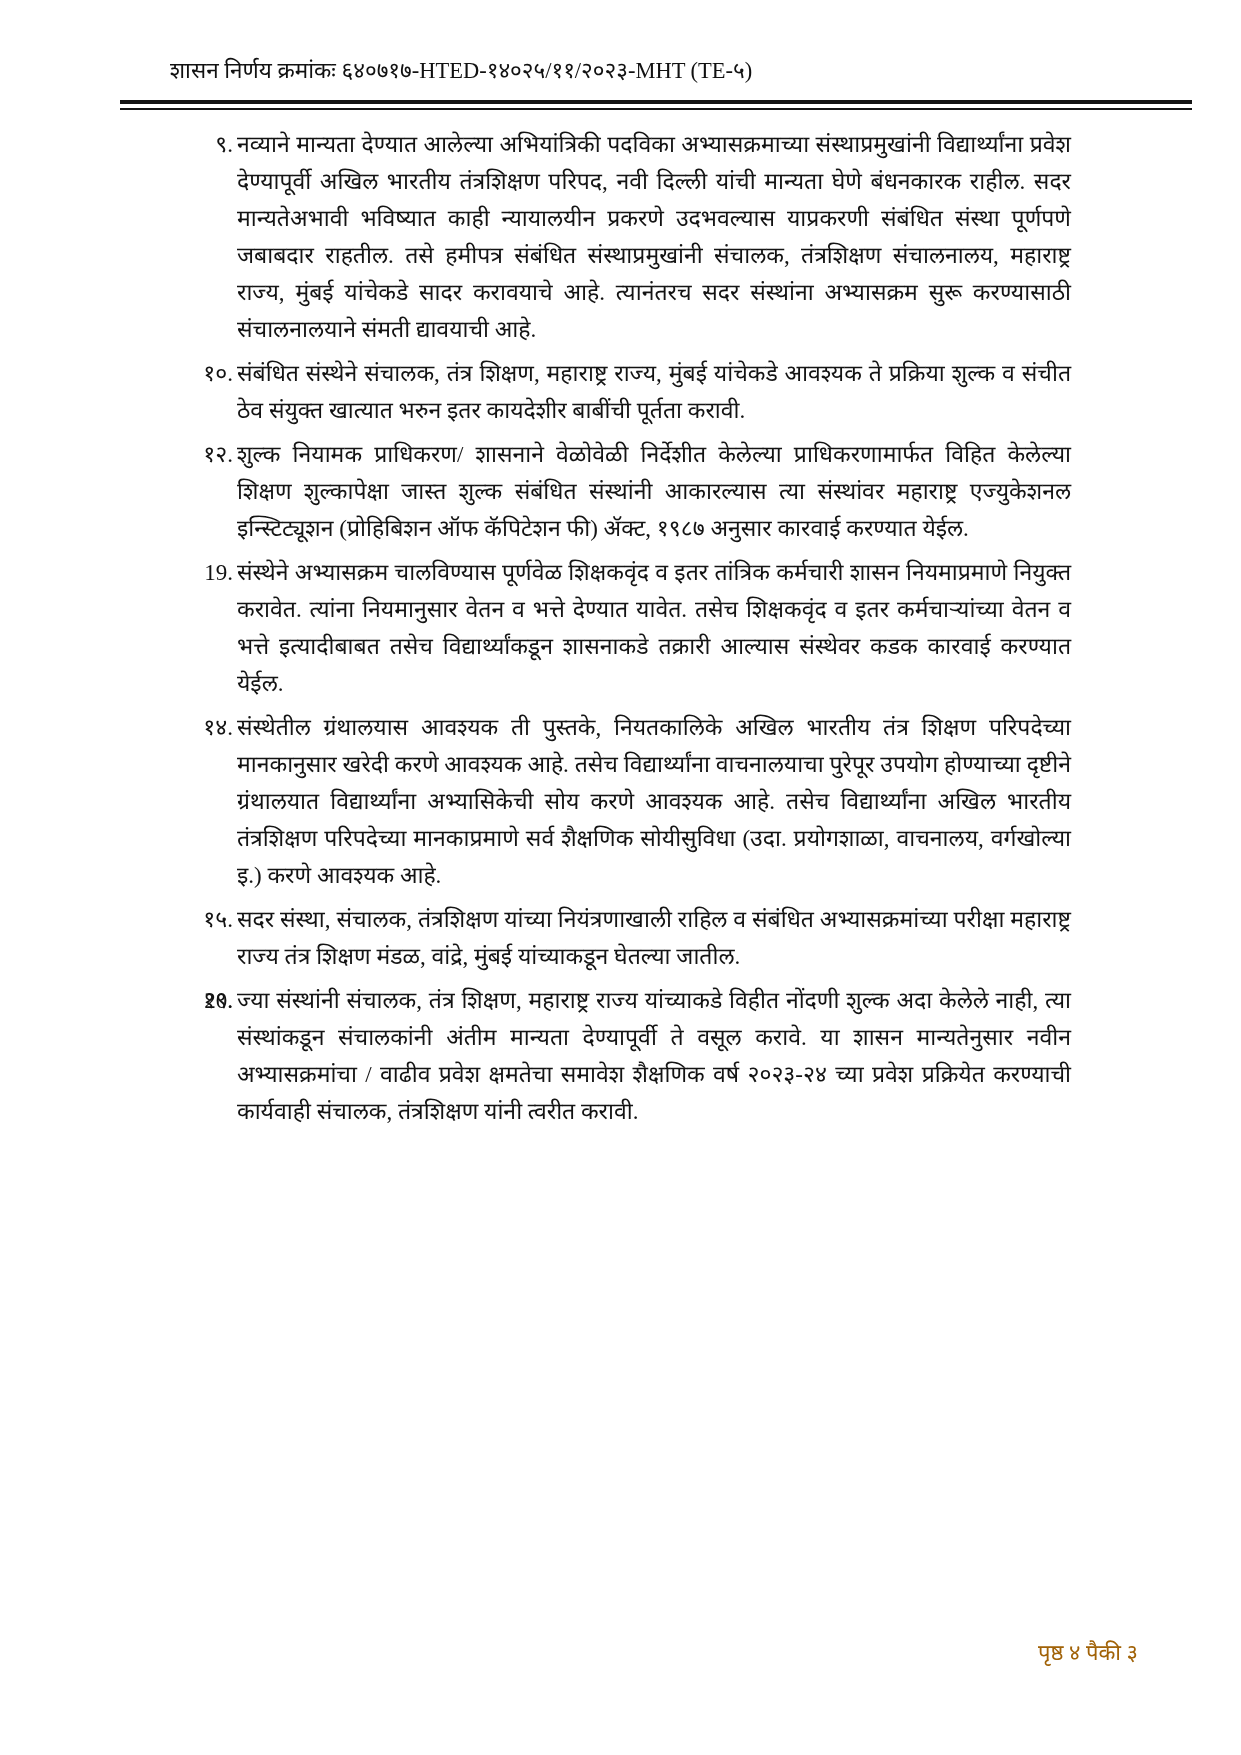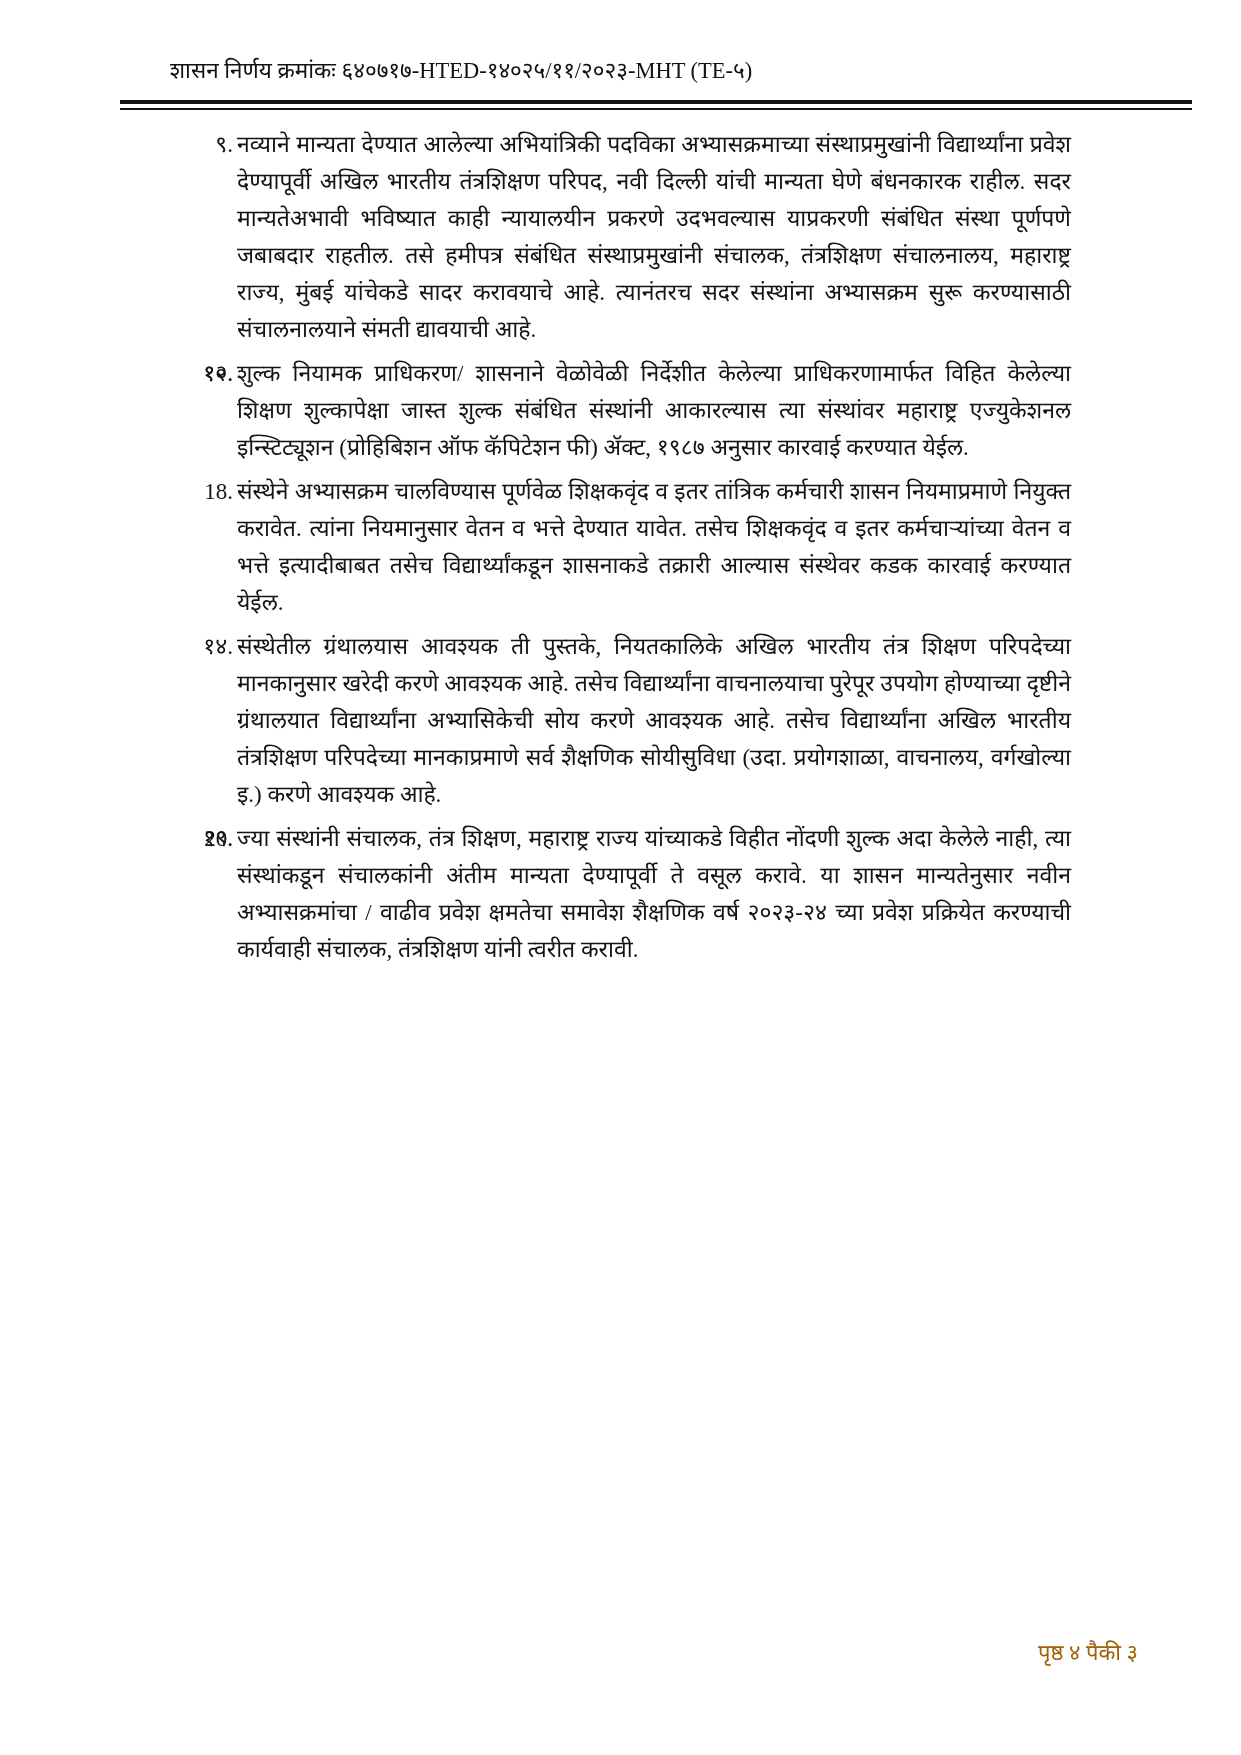--- a/index.html
+++ b/index.html
@@ -74,38 +74,43 @@
 
   <div class="content">
 
     <div class="gr-item">
       <span class="num">९.</span>
       <span>नव्याने मान्यता देण्यात आलेल्या अभियांत्रिकी पदविका अभ्यासक्रमाच्या संस्थाप्रमुखांनी विद्यार्थ्यांना प्रवेश देण्यापूर्वी अखिल भारतीय तंत्रशिक्षण परिपद, नवी दिल्ली यांची मान्यता घेणे बंधनकारक राहील. सदर मान्यतेअभावी भविष्यात काही न्यायालयीन प्रकरणे उदभवल्यास याप्रकरणी संबंधित संस्था पूर्णपणे जबाबदार राहतील. तसे हमीपत्र संबंधित संस्थाप्रमुखांनी संचालक, तंत्रशिक्षण संचालनालय, महाराष्ट्र राज्य, मुंबई यांचेकडे सादर करावयाचे आहे. त्यानंतरच सदर संस्थांना अभ्यासक्रम सुरू करण्यासाठी संचालनालयाने संमती द्यावयाची आहे.</span>
     </div>
 
     <div class="gr-item">
       <span class="num">१०.</span>
+      <span>संबंधित संस्थेने संचालक, तंत्र शिक्षण, महाराष्ट्र राज्य, मुंबई यांचेकडे आवश्यक ते प्रक्रिया शुल्क व संचीत ठेव संयुक्त खात्यात भरुन इतर कायदेशीर बाबींची पूर्तता करावी.</span>
     </div>
 
 
     <div class="gr-item">
       <span class="num">१२.</span>
       <span>शुल्क नियामक प्राधिकरण/ शासनाने वेळोवेळी निर्देशीत केलेल्या प्राधिकरणामार्फत विहित केलेल्या शिक्षण शुल्कापेक्षा जास्त शुल्क संबंधित संस्थांनी आकारल्यास त्या संस्थांवर महाराष्ट्र एज्युकेशनल इन्स्टिट्यूशन (प्रोहिबिशन ऑफ कॅपिटेशन फी) ॲक्ट, १९८७ अनुसार कारवाई करण्यात येईल.</span>
     </div>
 
     <div class="gr-item">
-      <span class="num">18.</span>
+      <span class="num">19.</span>
       <span>संस्थेने अभ्यासक्रम चालविण्यास पूर्णवेळ शिक्षकवृंद व इतर तांत्रिक कर्मचारी शासन नियमाप्रमाणे नियुक्त करावेत. त्यांना नियमानुसार वेतन व भत्ते देण्यात यावेत. तसेच शिक्षकवृंद व इतर कर्मचाऱ्यांच्या वेतन व भत्ते इत्यादीबाबत तसेच विद्यार्थ्यांकडून शासनाकडे तक्रारी आल्यास संस्थेवर कडक कारवाई करण्यात येईल.</span>
     </div>
 
     <div class="gr-item">
       <span class="num">१४.</span>
       <span>संस्थेतील ग्रंथालयास आवश्यक ती पुस्तके, नियतकालिके अखिल भारतीय तंत्र शिक्षण परिपदेच्या मानकानुसार खरेदी करणे आवश्यक आहे. तसेच विद्यार्थ्यांना वाचनालयाचा पुरेपूर उपयोग होण्याच्या दृष्टीने ग्रंथालयात विद्यार्थ्यांना अभ्यासिकेची सोय करणे आवश्यक आहे. तसेच विद्यार्थ्यांना अखिल भारतीय तंत्रशिक्षण परिपदेच्या मानकाप्रमाणे सर्व शैक्षणिक सोयीसुविधा (उदा. प्रयोगशाळा, वाचनालय, वर्गखोल्या इ.) करणे आवश्यक आहे.</span>
     </div>
 
+    <div class="gr-item">
+      <span class="num">१५.</span>
+      <span>सदर संस्था, संचालक, तंत्रशिक्षण यांच्या नियंत्रणाखाली राहिल व संबंधित अभ्यासक्रमांच्या परीक्षा महाराष्ट्र राज्य तंत्र शिक्षण मंडळ, वांद्रे, मुंबई यांच्याकडून घेतल्या जातील.</span>
+    </div>
 
 
 
     <div class="gr-item">
       <span class="num">20.</span>
     </div>
 
     <div class="gr-item">
       <span class="num">१९.</span>
       <span>ज्या संस्थांनी संचालक, तंत्र शिक्षण, महाराष्ट्र राज्य यांच्याकडे विहीत नोंदणी शुल्क अदा केलेले नाही, त्या संस्थांकडून संचालकांनी अंतीम मान्यता देण्यापूर्वी ते वसूल करावे. या शासन मान्यतेनुसार नवीन अभ्यासक्रमांचा / वाढीव प्रवेश क्षमतेचा समावेश शैक्षणिक वर्ष २०२३-२४ च्या प्रवेश प्रक्रियेत करण्याची कार्यवाही संचालक, तंत्रशिक्षण यांनी त्वरीत करावी.</span>

